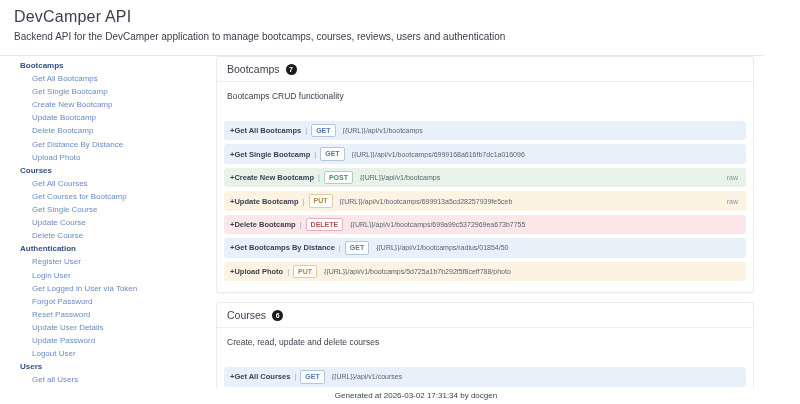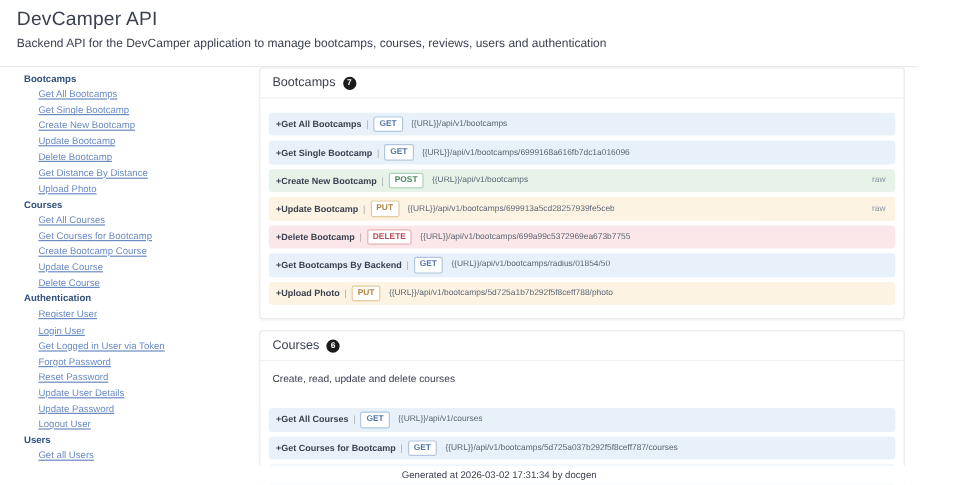--- a/index.html
+++ b/index.html
@@ -65,21 +65,20 @@
     padding: 1px 0 1px 2px;
     line-height: 11.1px;
   }
   .nav-link {
     font-size: 8px;
     color: #6a8bc0;
     padding: 1px 0 1px 14px;
     line-height: 11.1px;
     cursor: pointer;
     white-space: nowrap;
-    text-decoration: underline;
   }
 
   
   .main {
     flex: 1;
     padding: 0 10px 0 4px;
     height: 100%;
     overflow: hidden;
   }
   .card {
@@ -215,21 +214,21 @@
         <div class="nav-link">Get All Bootcamps</div>
         <div class="nav-link">Get Single Bootcamp</div>
         <div class="nav-link">Create New Bootcamp</div>
         <div class="nav-link">Update Bootcamp</div>
         <div class="nav-link">Delete Bootcamp</div>
         <div class="nav-link">Get Distance By Distance</div>
         <div class="nav-link">Upload Photo</div>
         <div class="nav-group-title">Courses</div>
         <div class="nav-link">Get All Courses</div>
         <div class="nav-link">Get Courses for Bootcamp</div>
-        <div class="nav-link">Create Bootcamp Course</div>
+        <div class="nav-link">Get Single Course</div>
         <div class="nav-link">Update Course</div>
         <div class="nav-link">Delete Course</div>
         <div class="nav-group-title">Authentication</div>
         <div class="nav-link">Register User</div>
         <div class="nav-link">Login User</div>
         <div class="nav-link">Get Logged in User via Token</div>
         <div class="nav-link">Forgot Password</div>
         <div class="nav-link">Reset Password</div>
         <div class="nav-link">Update User Details</div>
         <div class="nav-link">Update Password</div>
@@ -238,20 +237,21 @@
         <div class="nav-link">Get all Users</div>
         <div class="nav-link">Get single User</div>
       </nav>
 
     <main class="main" id="main">
         <div class="card">
           <div class="card-head">
             <span class="card-title">Bootcamps</span>
             <span class="count-badge">7</span>
           </div>
+          <div class="card-desc">Bootcamps CRUD functionality</div>
           <div class="op-list">
             <div class="op-row m-get">
               <span class="op-summary">+Get All Bootcamps</span>
               <span class="op-sep">|</span>
               <span class="op-method">GET</span>
               <span class="op-path">{{URL}}/api/v1/bootcamps</span>
             </div>
             <div class="op-row m-get">
               <span class="op-summary">+Get Single Bootcamp</span>
               <span class="op-sep">|</span>
@@ -272,21 +272,21 @@
               <span class="op-path">{{URL}}/api/v1/bootcamps/699913a5cd28257939fe5ceb</span>
               <span class="op-raw">raw</span>
             </div>
             <div class="op-row m-delete">
               <span class="op-summary">+Delete Bootcamp</span>
               <span class="op-sep">|</span>
               <span class="op-method">DELETE</span>
               <span class="op-path">{{URL}}/api/v1/bootcamps/699a99c5372969ea673b7755</span>
             </div>
             <div class="op-row m-get">
-              <span class="op-summary">+Get Bootcamps By Backend</span>
+              <span class="op-summary">+Get Bootcamps By Distance</span>
               <span class="op-sep">|</span>
               <span class="op-method">GET</span>
               <span class="op-path">{{URL}}/api/v1/bootcamps/radius/01854/50</span>
             </div>
             <div class="op-row m-put">
               <span class="op-summary">+Upload Photo</span>
               <span class="op-sep">|</span>
               <span class="op-method">PUT</span>
               <span class="op-path">{{URL}}/api/v1/bootcamps/5d725a1b7b292f5f8ceff788/photo</span>
             </div>

